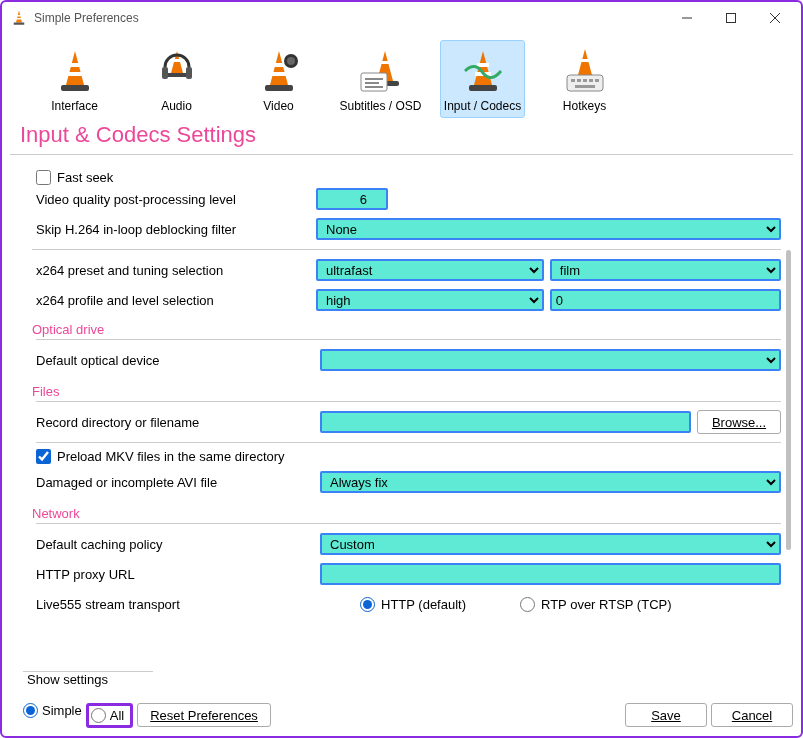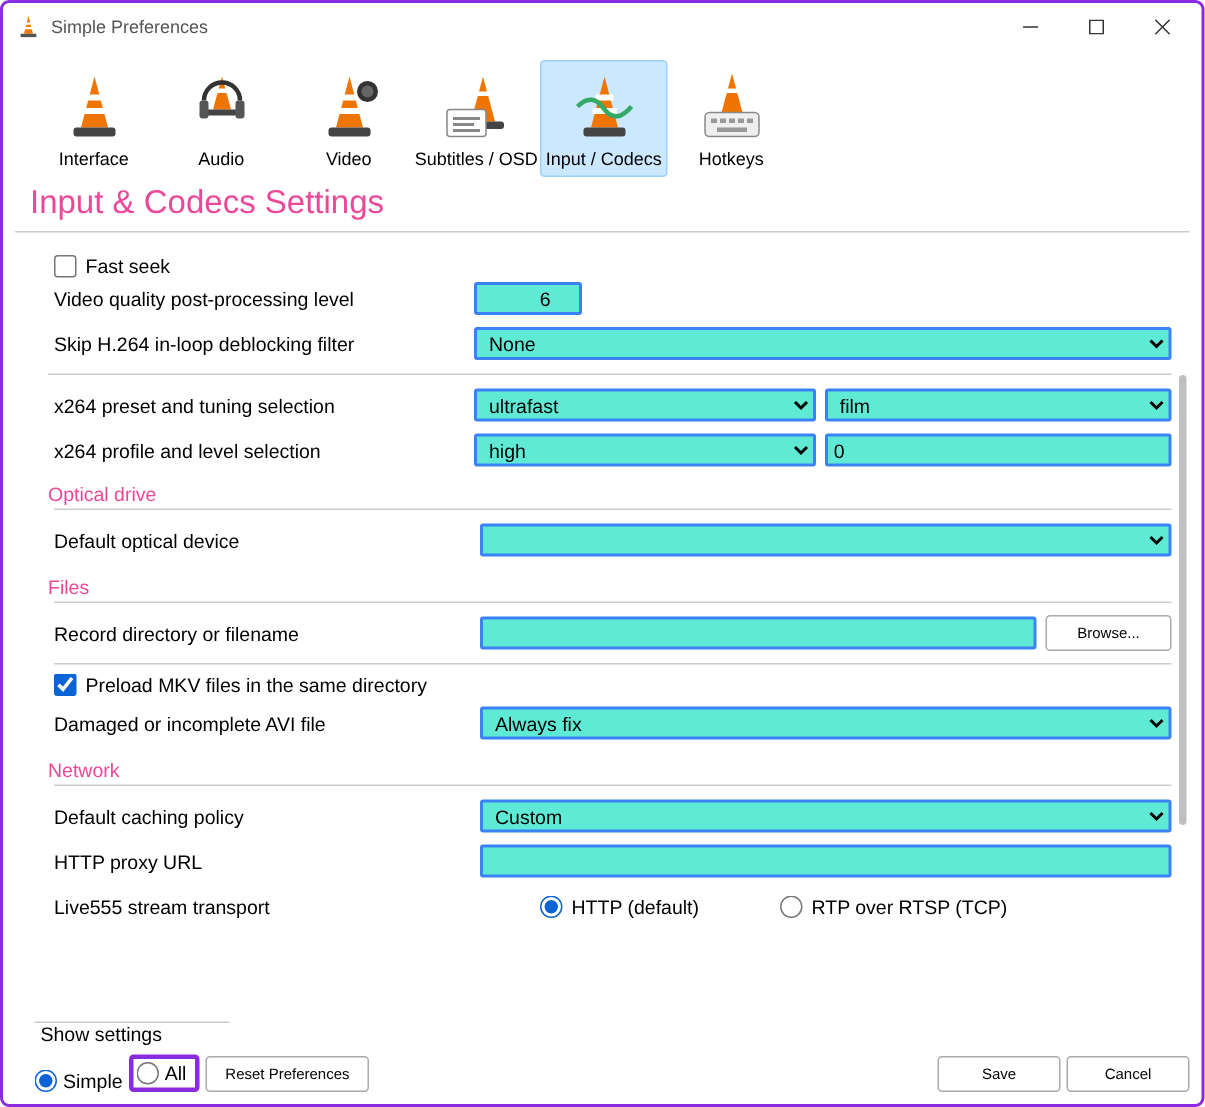--- a/index.html
+++ b/index.html
@@ -2,21 +2,21 @@
 <html><head>
 <meta charset="utf-8">
 <style>
 * { box-sizing: border-box; margin: 0; padding: 0; font-family: "Segoe UI", Tahoma, sans-serif; }
 body { background: #fff; width: 803px; height: 738px; overflow: hidden; position: relative; border: 2px solid #8a2be2; border-radius: 6px; }
 .titlebar { display: flex; align-items: center; height: 32px; padding: 0 4px 0 8px; }
 .titlebar .app-icon { width: 18px; height: 18px; margin-right: 6px; }
 .titlebar .title { font-size: 12px; color: #555; flex: 1; }
 .titlebar .win-btn { width: 44px; height: 30px; display: flex; align-items: center; justify-content: center; color: #444; }
 .titlebar .win-btn svg { width: 10px; height: 10px; }
-.category-bar { display: flex; gap: 0; padding: 6px 6px 2px 18px; }
+.category-bar { display: flex; gap: 17px; padding: 6px 6px 2px 18px; margin-left: 12px; }
 .category-item { width: 85px; display: flex; flex-direction: column; align-items: center; padding: 6px 2px 4px 2px; border: 1px solid transparent; border-radius: 3px; font-size: 12px; color: #000; }
 .category-item.selected { background: #cce8ff; border-color: #99d1ff; }
 .category-item .cat-icon { width: 48px; height: 48px; margin-bottom: 4px; }
 .category-item .cat-label { white-space: nowrap; }
 h1.page-title { font-size: 22px; font-weight: normal; color: #ec4899; padding: 2px 10px 6px 10px; border-bottom: 1px solid #ccc; margin: 0 8px; }
 .settings-scroll { position: absolute; top: 166px; left: 8px; right: 8px; bottom: 62px; overflow: hidden; padding: 2px 12px 0 22px; }
 .scrollbar-fake { position: absolute; right: 10px; top: 248px; width: 5px; height: 300px; background: #c0c0c0; border-radius: 3px; }
 .row { display: flex; align-items: center; min-height: 28px; margin-bottom: 2px; font-size: 13px; color: #000; }
 .row .label { width: 284px; flex: none; }
 .row .control { flex: 1; display: flex; gap: 6px; align-items: center; }
@@ -27,29 +27,29 @@
 .sep { border-top: 1px solid #ccc; margin: 6px 0 6px 0; }
 input[type=text], input[type=number], select { height: 22px; border: 2px solid #3b82f6; border-radius: 2px; padding: 0 4px; font-size: 13px; background: #5eead4; }
 select { width: 100%; padding-right: 18px; }
 input[type=text] { width: 100%; }
 .spin { width: 72px; text-align: right; }
 .split2 { display: flex; gap: 6px; width: 100%; }
 .split2 > select:first-child { flex: 1; }
 .split2 > .sel-wrap, .split2 > select, .split2 > input { flex: 1; }
 .browse-row { display: flex; gap: 6px; width: 100%; }
 .browse-row input { flex: 1; }
-button.btn { height: 24px; padding: 0 12px; border: 1px solid #aaa; background: #fff; border-radius: 3px; font-size: 10px; }
+button.btn { height: 24px; padding: 0 12px; border: 1px solid #aaa; background: #fff; border-radius: 3px; font-size: 13px; text-decoration: underline; }
 .checkbox-row { display: flex; align-items: center; gap: 6px; font-size: 13px; }
 input[type=checkbox] { width: 15px; height: 15px; accent-color: #0a64d6; }
 input[type=radio] { width: 15px; height: 15px; accent-color: #0a64d6; }
 .radio-row { display: flex; align-items: center; gap: 40px; font-size: 13px; }
 .radio-row label { display: flex; align-items: center; gap: 6px; }
 .bottom-bar { position: absolute; left: 21px; right: 8px; bottom: 8px; }
 .bottom-bar .show-label { font-size: 13px; padding-left: 4px; border-top: 1px solid #ccc; width: 130px; }
-.bottom-bar .bottom-row { display: flex; align-items: flex-end; gap: 4px; margin-top: 6px; }
+.bottom-bar .bottom-row { display: flex; align-items: flex-start; gap: 4px; margin-top: 16px; }
 .bottom-bar .bottom-row .spacer { flex: 1; }
 .bottom-bar label.radio { display: flex; align-items: center; gap: 4px; font-size: 13px; }
 .hl-all { border: 3px solid #8a2be2; border-radius: 3px; padding: 2px 6px 2px 2px; display: flex; align-items: center; gap: 4px; }
 .cone-svg { display: block; }
 </style>
 </head>
 <body>
 
 <div class="titlebar">
   <span class="app-icon">

